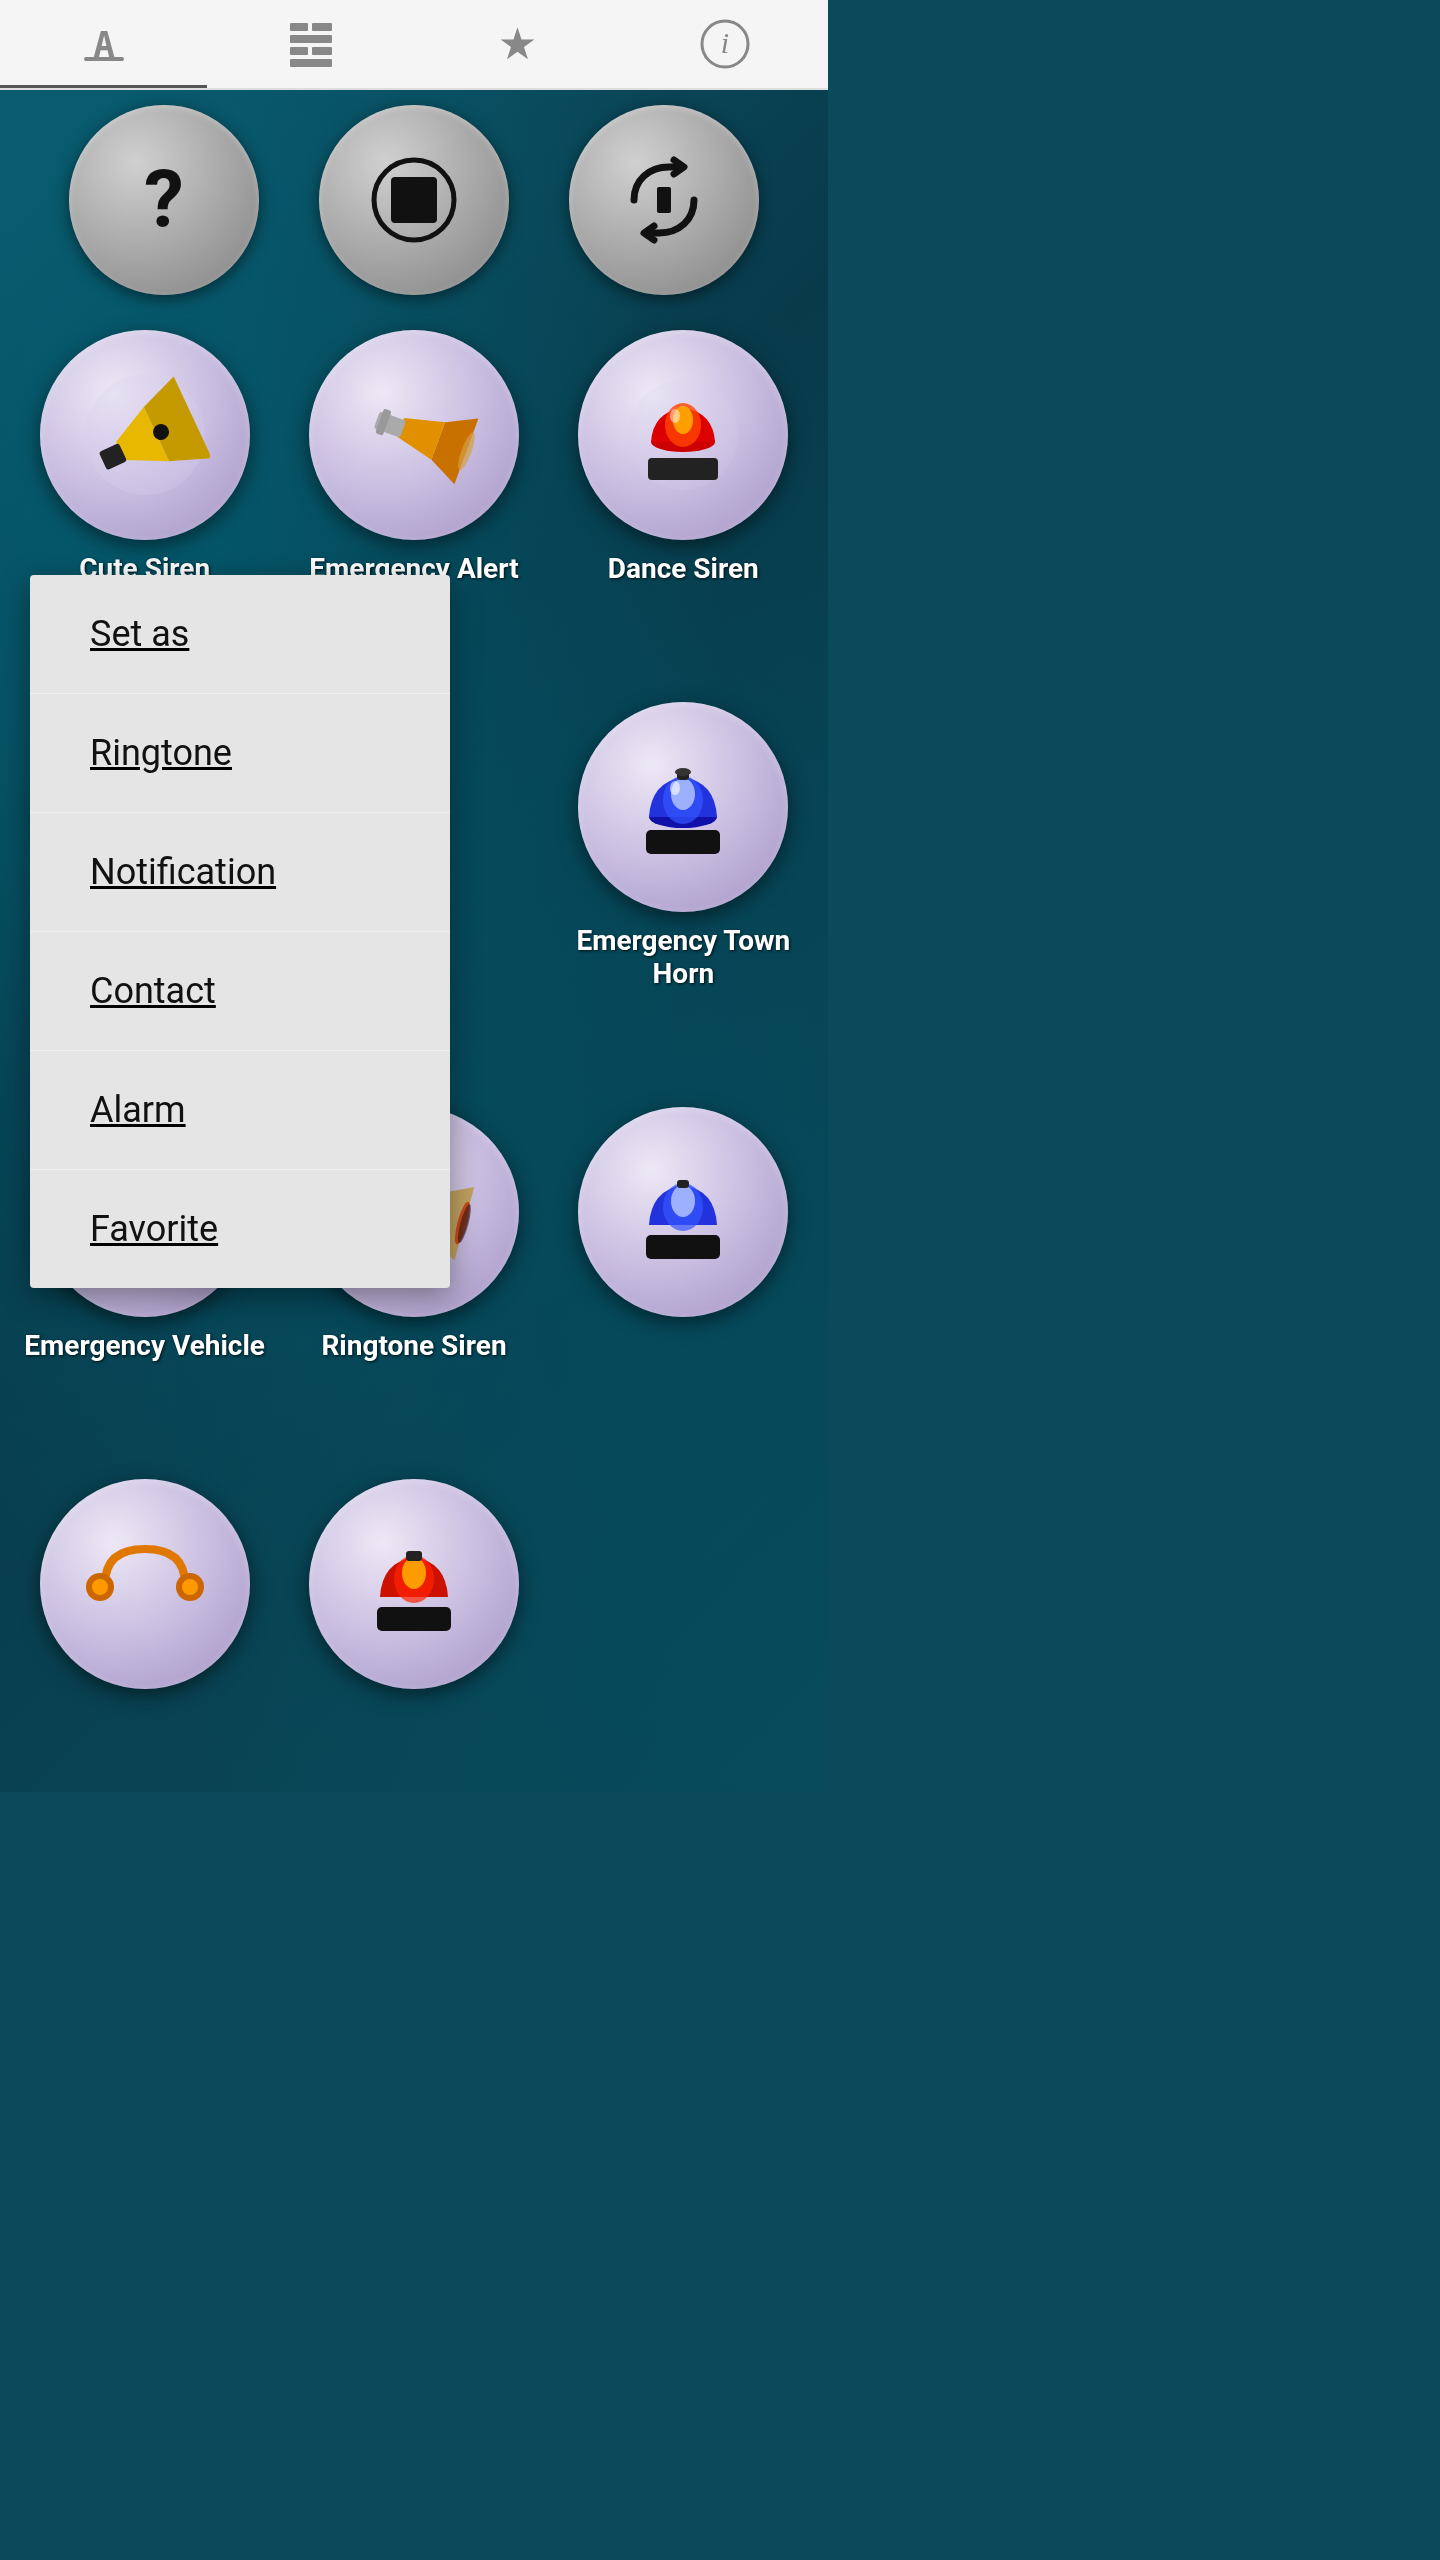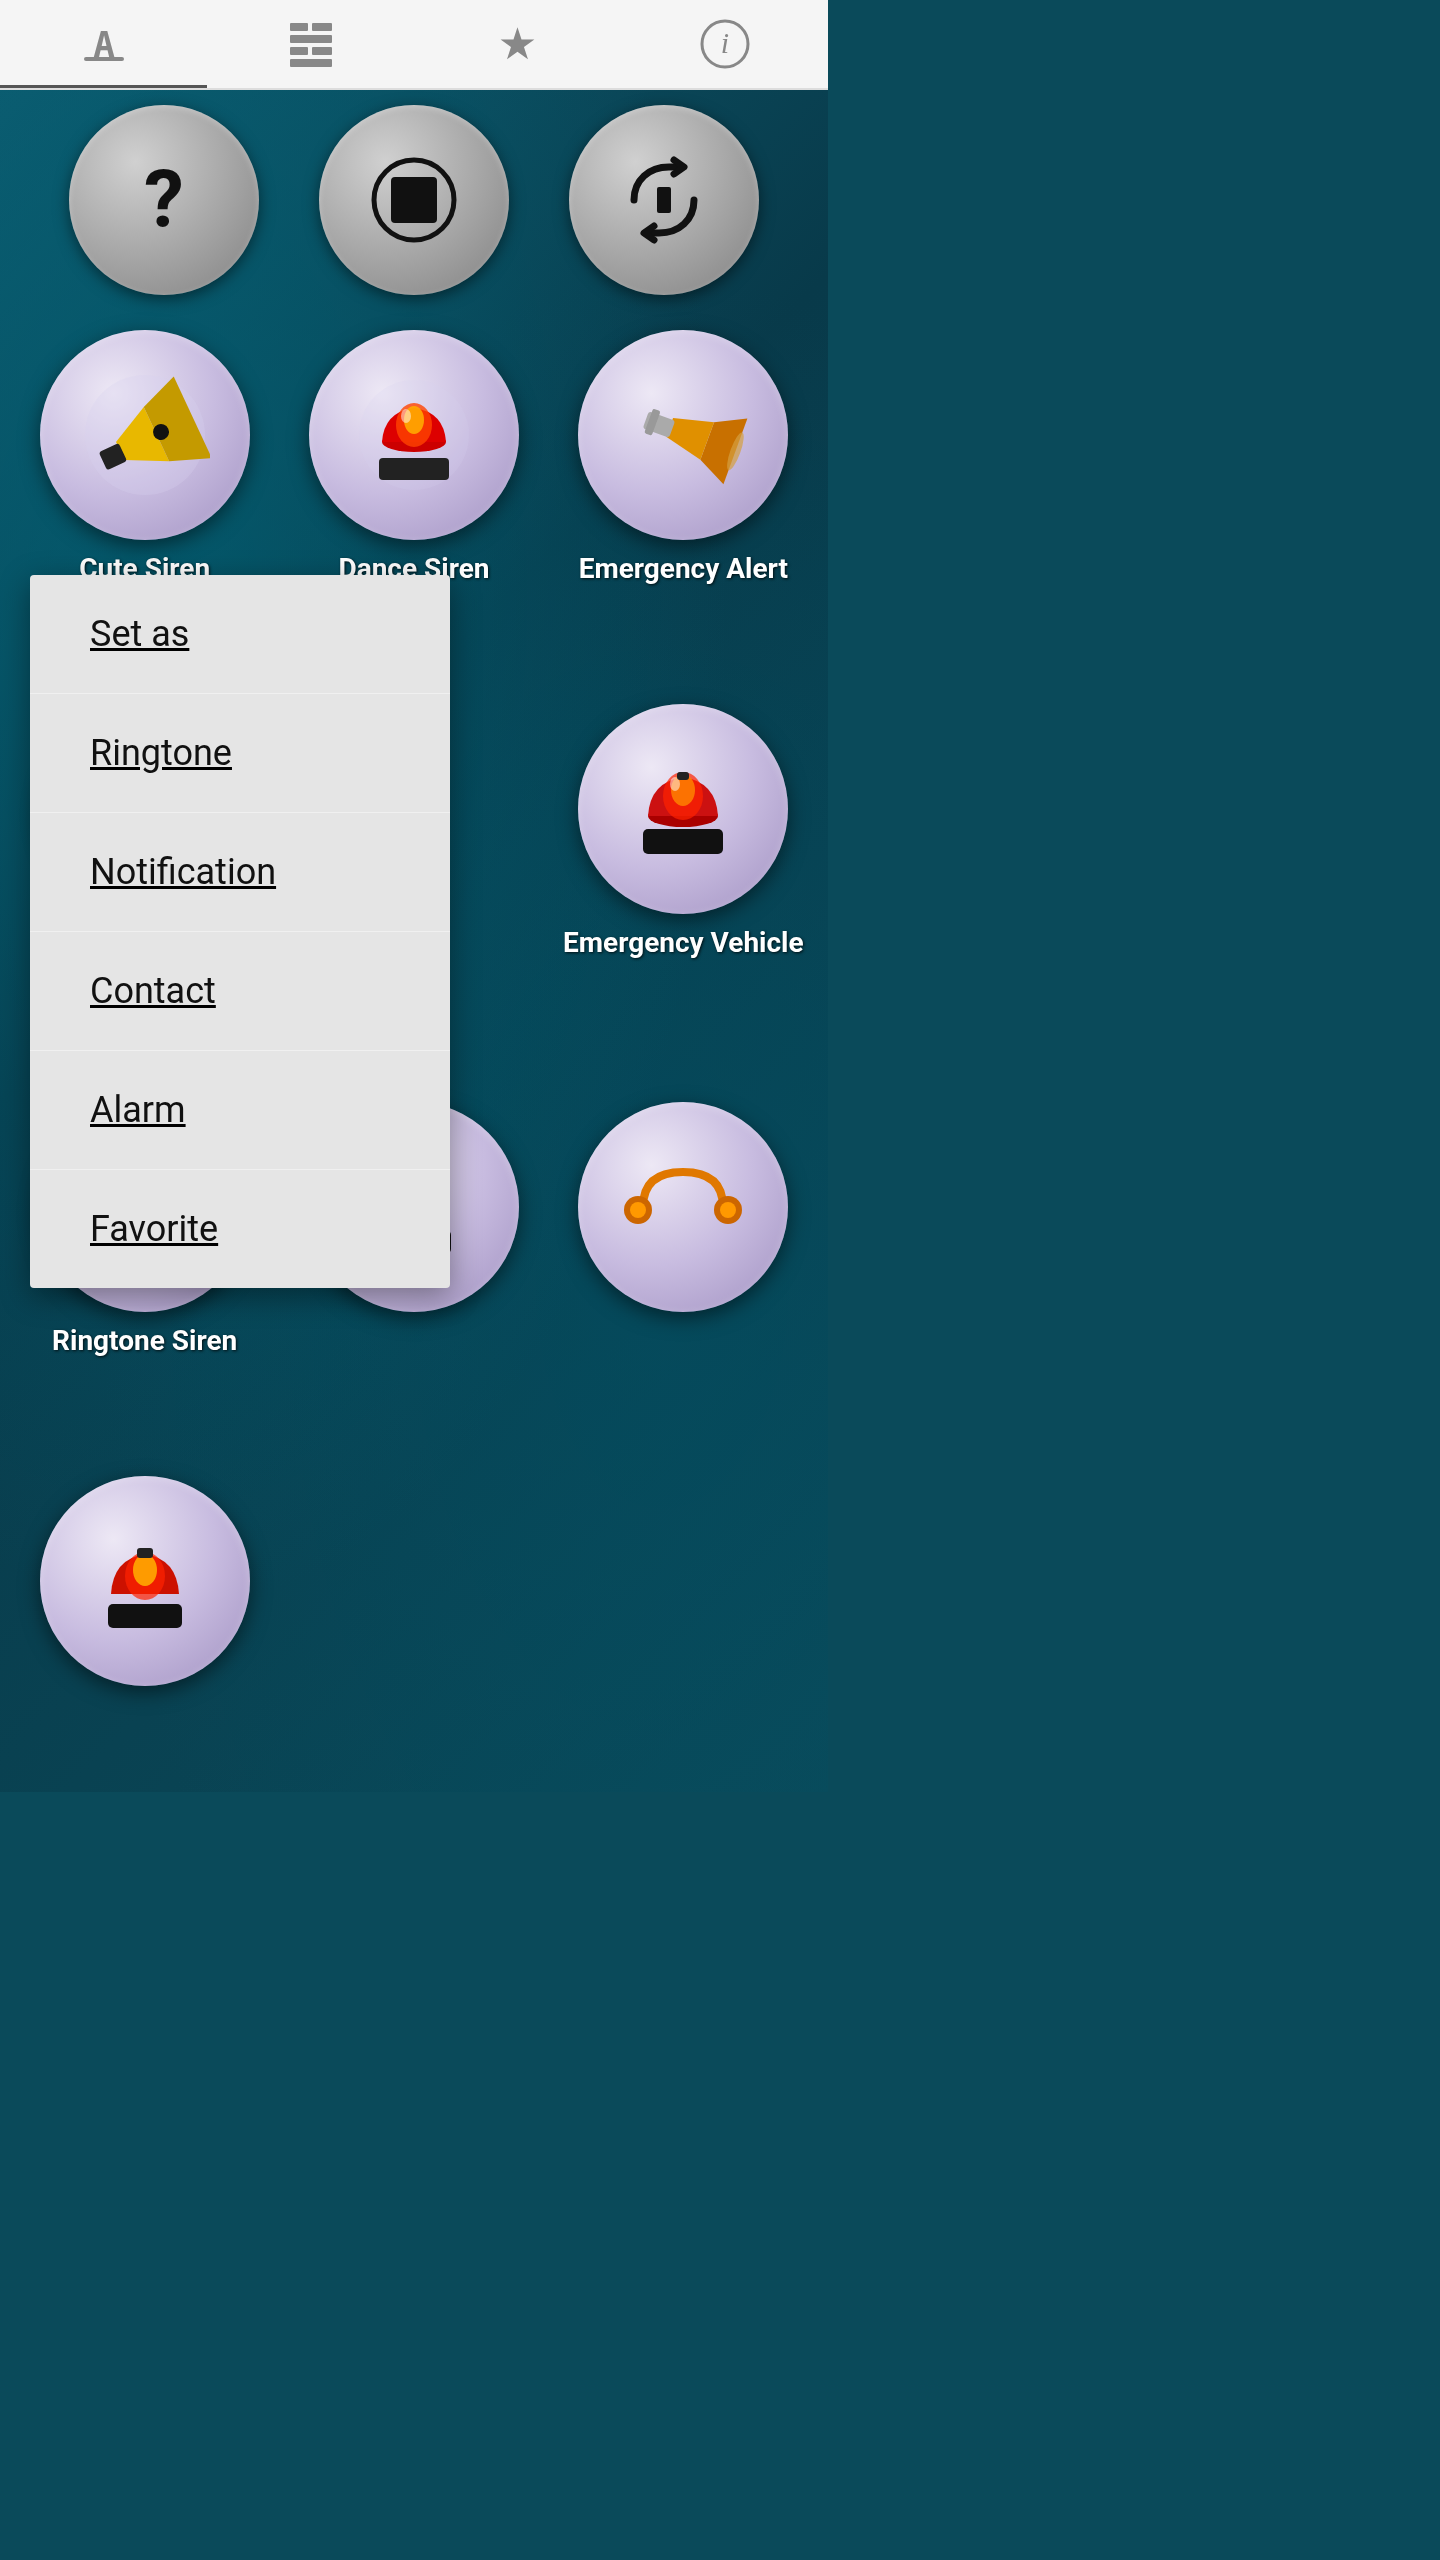--- a/index.html
+++ b/index.html
@@ -253,76 +253,97 @@
           <polygon points="70,20 110,5 110,95 70,80" fill="#c49a00"></polygon>
           <rect x="10" y="42" width="22" height="20" rx="3" fill="#222"></rect>
           <circle cx="75" cy="50" r="8" fill="#111"></circle>
         </g>
       </svg>
     </div>
     <span class="sound-label">Cute Siren</span>
   </div>
 
   <div class="sound-item">
+    <div class="sound-circle circle-emergency-alert">
+
+      <svg viewBox="0 0 130 130">
+        <g transform="translate(5,15) rotate(20,65,65)">
+
+          <polygon points="80,30 110,15 110,85 80,70" fill="#c87000"></polygon>
+          <polygon points="40,40 80,30 80,70 40,60" fill="#e09000"></polygon>
+
+          <rect x="15" y="42" width="28" height="18" rx="3" fill="#aaa"></rect>
+          <rect x="18" y="38" width="8" height="26" rx="2" fill="#999"></rect>
+
+          <ellipse cx="110" cy="50" rx="5" ry="20" fill="#d4a040" opacity="0.7"></ellipse>
+        </g>
+      </svg>
+    </div>
+    <span class="sound-label">Emergency Alert</span>
+  </div>
+
+  <div class="sound-item">
     <div class="sound-circle circle-dance-siren">
 
       <svg viewBox="0 0 130 130">
         <ellipse cx="65" cy="65" rx="55" ry="55" fill="#d8d0ee" opacity="0.2"></ellipse>
 
         <rect x="30" y="88" width="70" height="22" rx="4" fill="#222"></rect>
 
         <ellipse cx="65" cy="72" rx="32" ry="10" fill="#cc0000"></ellipse>
         <path d="M33 72 Q35 42 65 38 Q95 42 97 72 Z" fill="#dd0000"></path>
 
         <ellipse cx="65" cy="55" rx="18" ry="22" fill="#ff4400" opacity="0.8"></ellipse>
         <ellipse cx="65" cy="50" rx="10" ry="14" fill="#ffaa00" opacity="0.9"></ellipse>
 
         <ellipse cx="57" cy="46" rx="5" ry="7" fill="white" opacity="0.5"></ellipse>
       </svg>
     </div>
     <span class="sound-label">Dance Siren</span>
-  </div>
-
-  <div class="sound-item">
-    <div class="sound-circle circle-emergency-alert">
-
-      <svg viewBox="0 0 130 130">
-        <g transform="translate(5,15) rotate(20,65,65)">
-
-          <polygon points="80,30 110,15 110,85 80,70" fill="#c87000"></polygon>
-          <polygon points="40,40 80,30 80,70 40,60" fill="#e09000"></polygon>
-
-          <rect x="15" y="42" width="28" height="18" rx="3" fill="#aaa"></rect>
-          <rect x="18" y="38" width="8" height="26" rx="2" fill="#999"></rect>
-
-          <ellipse cx="110" cy="50" rx="5" ry="20" fill="#d4a040" opacity="0.7"></ellipse>
-        </g>
-      </svg>
-    </div>
-    <span class="sound-label">Emergency Alert</span>
   </div>
 
   <div class="sound-item" style="position:relative; overflow:hidden;">
     <div class="sound-circle circle-emergency-valley" style="opacity:0.9;">
 
       <svg viewBox="0 0 130 130">
         <g transform="rotate(-45, 65, 65)">
           <rect x="50" y="20" width="30" height="70" rx="8" fill="#3ab8c0"></rect>
           <rect x="45" y="15" width="40" height="15" rx="5" fill="#2a9aa0"></rect>
           <ellipse cx="65" cy="93" rx="18" ry="8" fill="#222"></ellipse>
           <circle cx="65" cy="85" r="10" fill="#ddd"></circle>
           <circle cx="65" cy="85" r="6" fill="#fff"></circle>
         </g>
       </svg>
     </div>
     <span class="sound-label" style="font-size:24px;">Emergency<br>Valley</span>
   </div>
 
   <div class="sound-item" style="visibility:hidden;"></div>
 
+  <div class="sound-item">
+    <div class="sound-circle circle-town-horn">
+
+      <svg viewBox="0 0 130 130">
+
+        <rect x="28" y="88" width="74" height="24" rx="5" fill="#111"></rect>
+
+        <ellipse cx="65" cy="75" rx="34" ry="11" fill="#1111aa"></ellipse>
+        <path d="M31 75 Q33 40 65 35 Q97 40 99 75 Z" fill="#2233dd"></path>
+
+        <ellipse cx="65" cy="58" rx="20" ry="24" fill="#3355ff" opacity="0.7"></ellipse>
+        <ellipse cx="65" cy="52" rx="12" ry="16" fill="#aabbff" opacity="0.9"></ellipse>
+
+        <ellipse cx="57" cy="46" rx="5" ry="7" fill="white" opacity="0.6"></ellipse>
+
+        <rect x="59" y="30" width="12" height="8" rx="3" fill="#222"></rect>
+        <ellipse cx="65" cy="30" rx="8" ry="4" fill="#333"></ellipse>
+      </svg>
+    </div>
+    <span class="sound-label">Emergency Town Horn</span>
+  </div>
 
   <div class="sound-item">
     <div class="sound-circle circle-vehicle">
 
       <svg viewBox="0 0 130 130">
         <rect x="25" y="85" width="80" height="25" rx="5" fill="#111"></rect>
         <ellipse cx="65" cy="72" rx="35" ry="11" fill="#aa0000"></ellipse>
         <path d="M30 72 Q32 38 65 33 Q98 38 100 72 Z" fill="#cc1111"></path>
         <ellipse cx="65" cy="52" rx="20" ry="24" fill="#ff2200" opacity="0.7"></ellipse>
         <ellipse cx="65" cy="46" rx="12" ry="16" fill="#ff8800" opacity="0.8"></ellipse>

